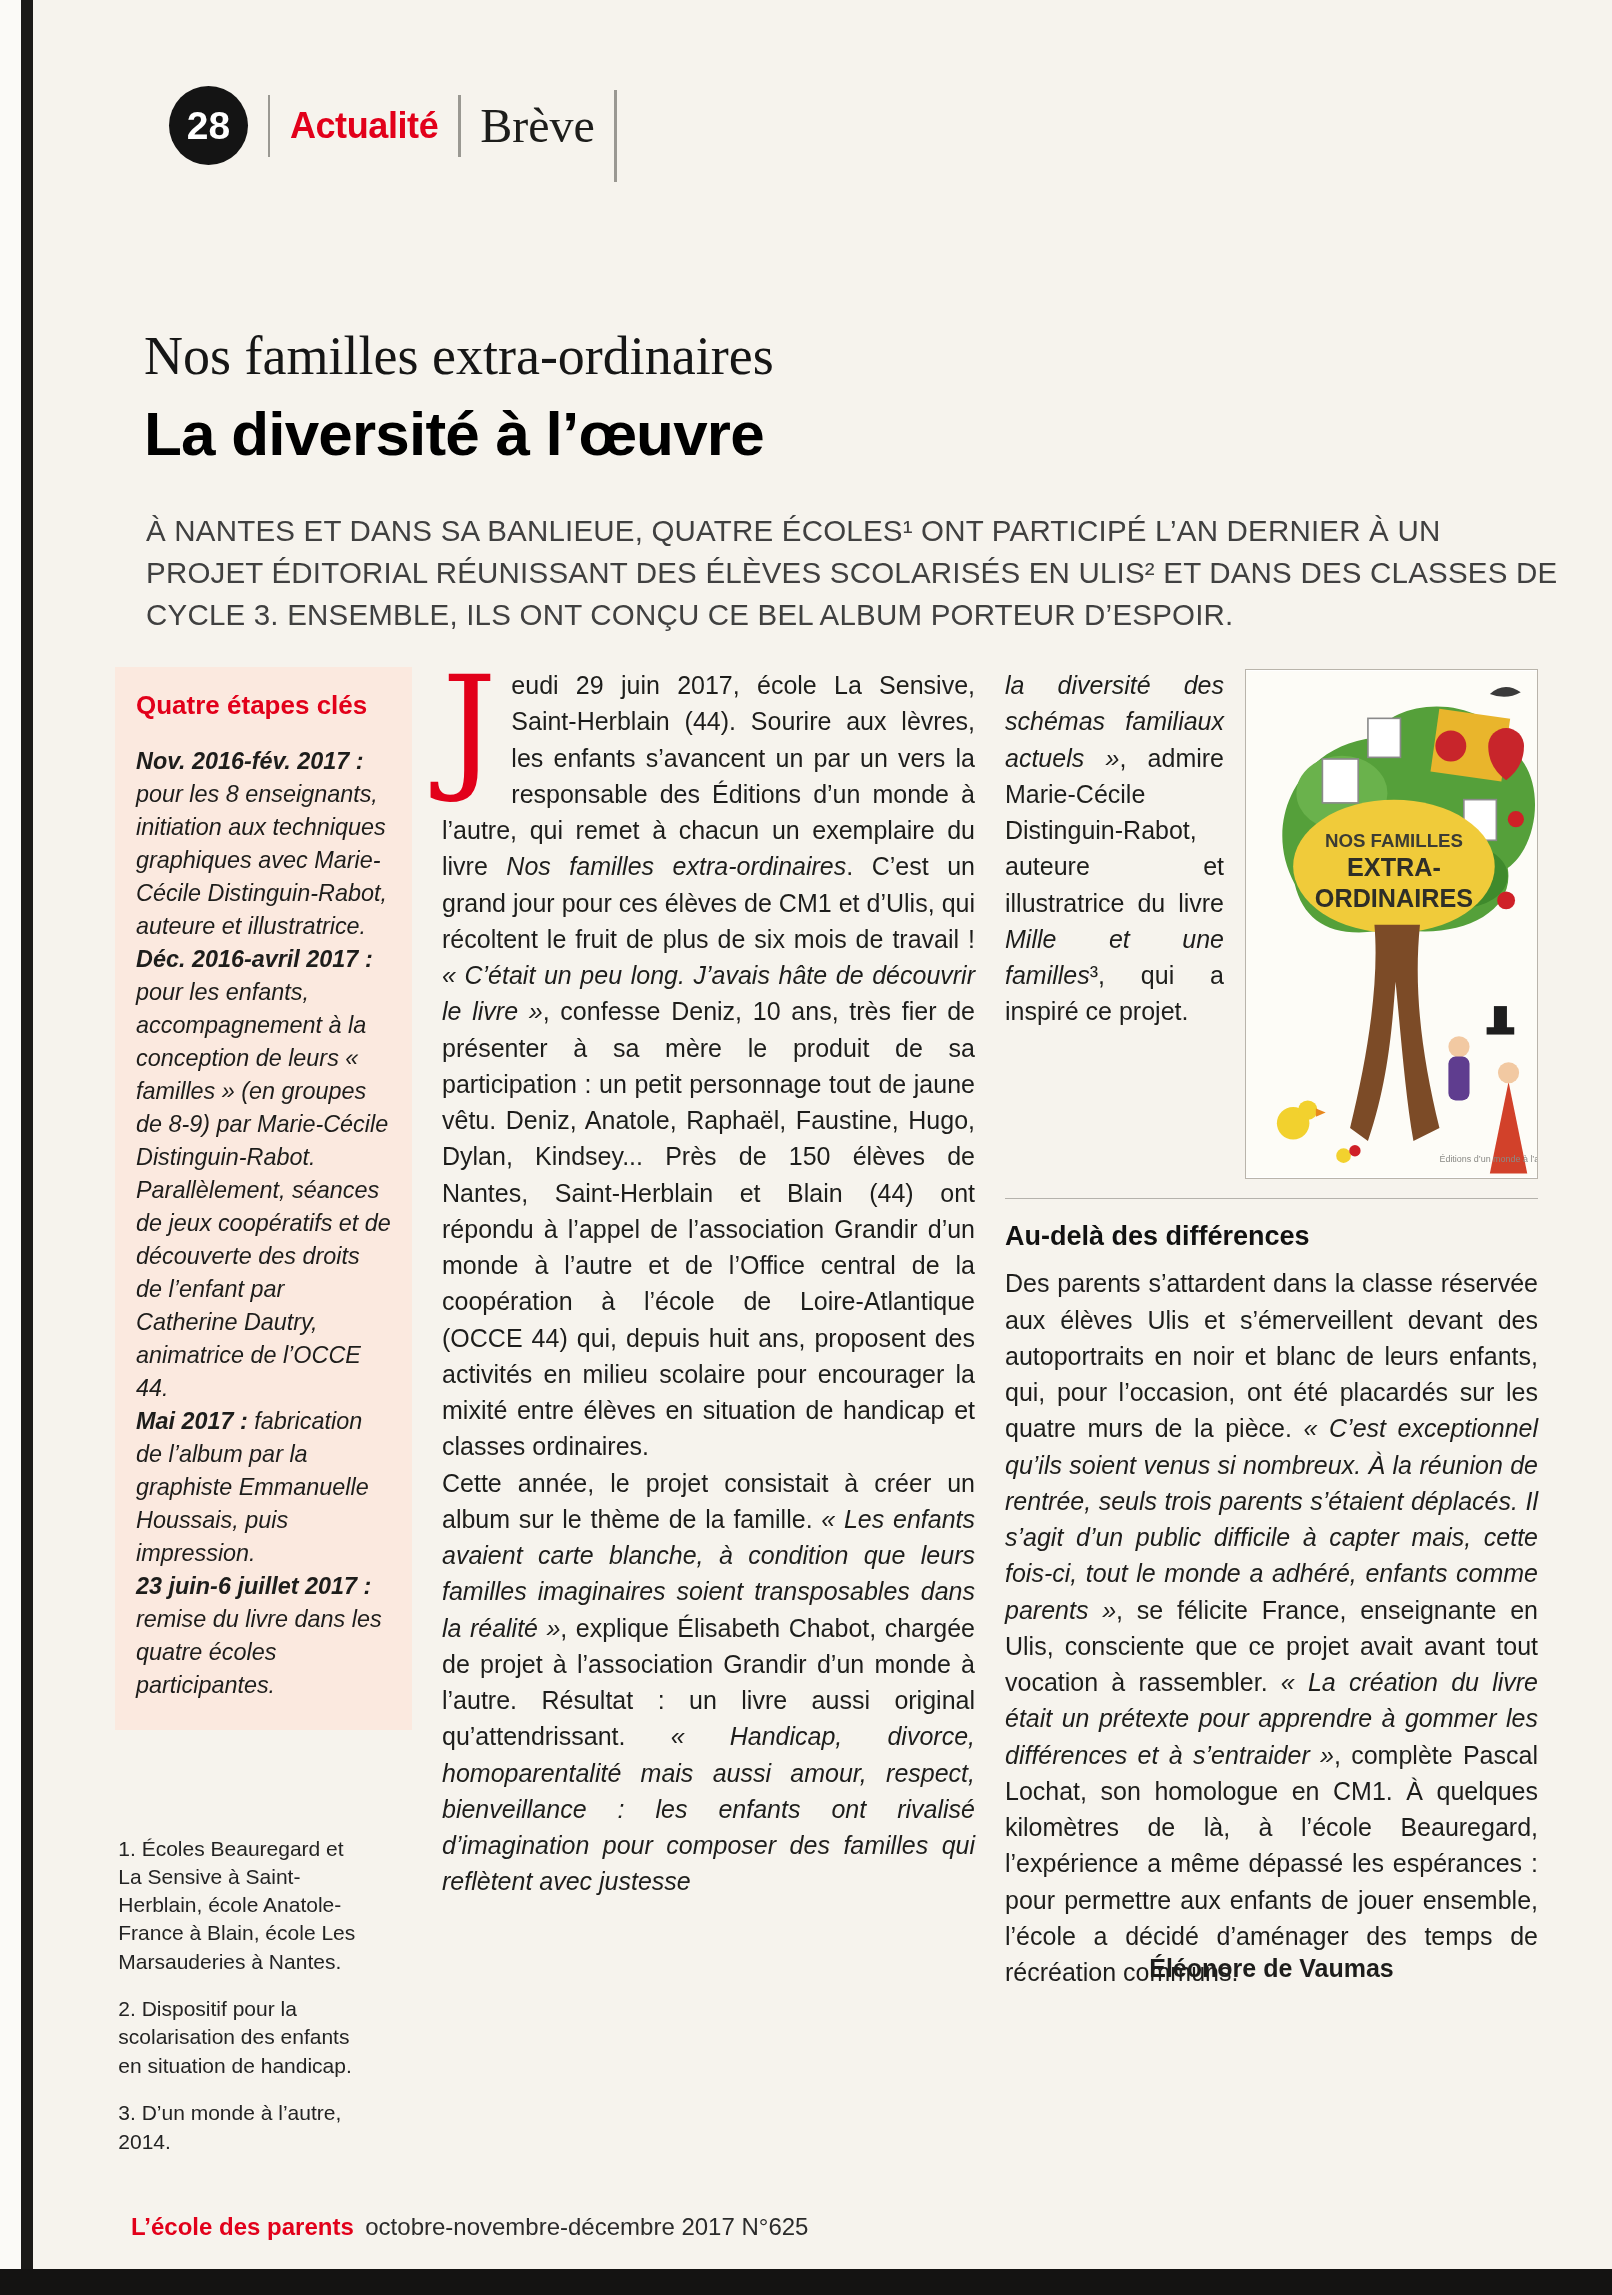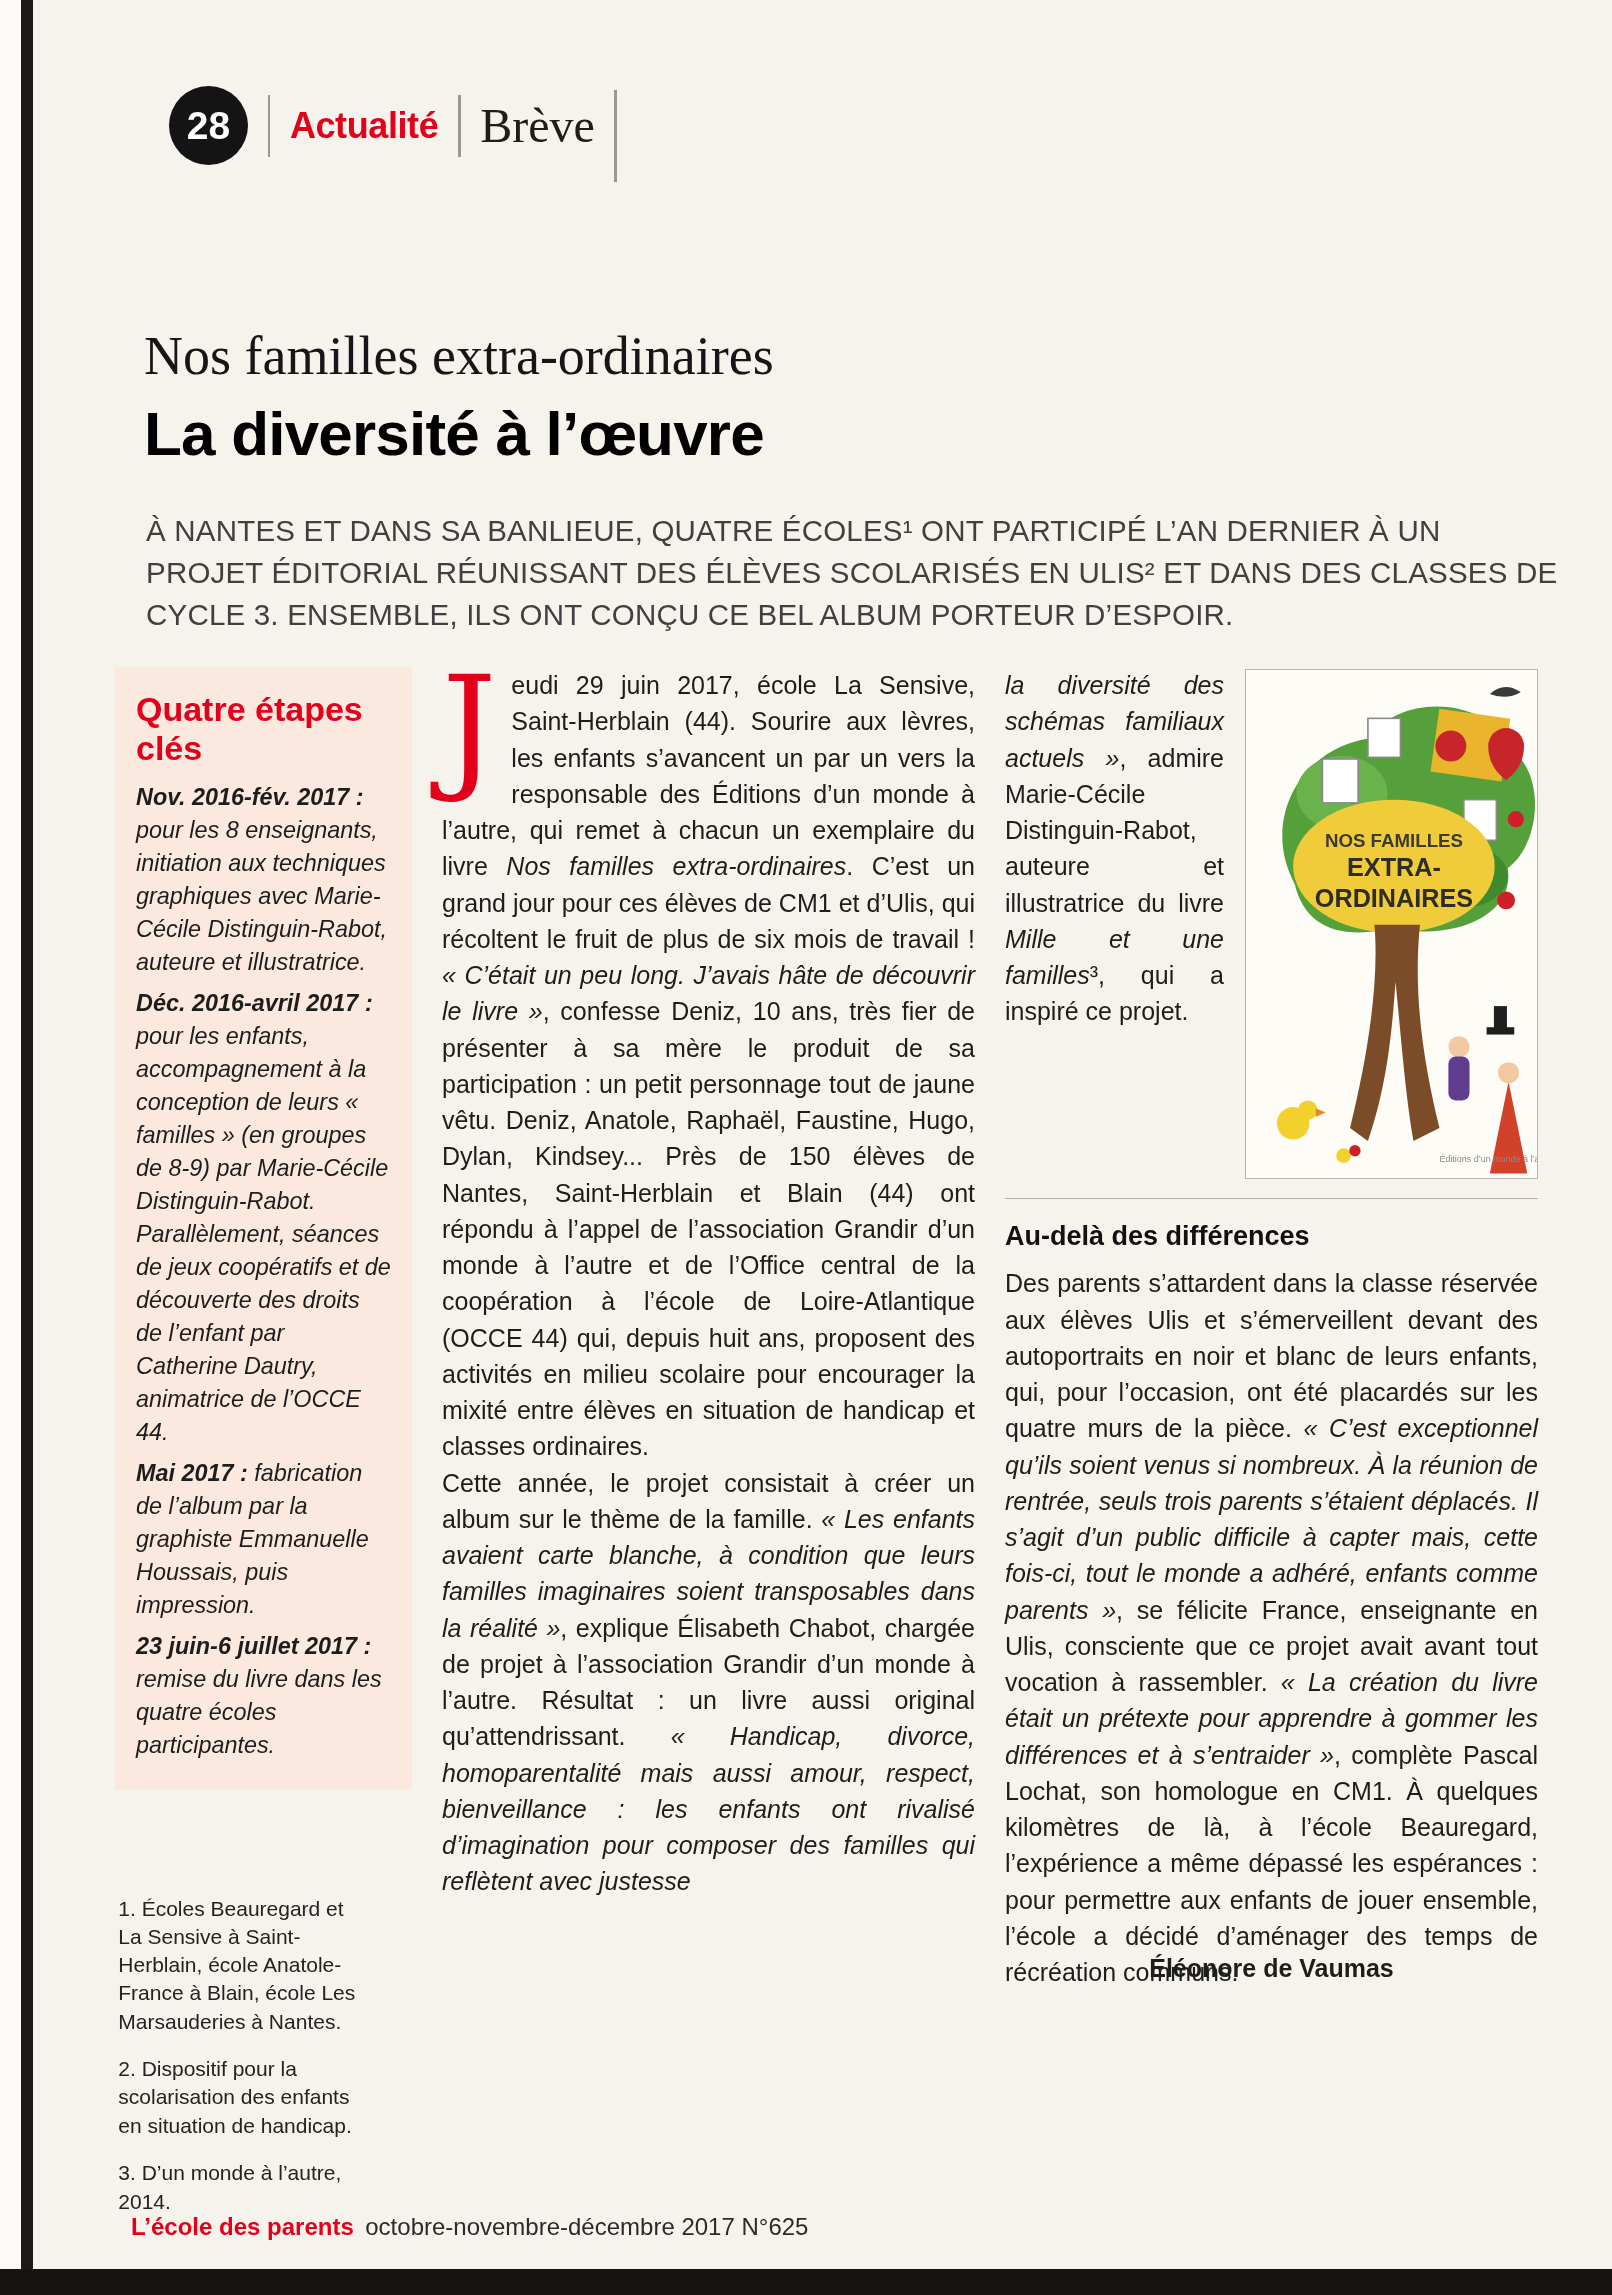--- a/index.html
+++ b/index.html
@@ -34,22 +34,22 @@
   
   .kicker { position:absolute; top:325px; left:144px; font-family:"Liberation Serif", serif; font-weight:400; font-size:54px; color:#161616; }
   .main-title { position:absolute; top:398px; left:144px; font-size:62px; font-weight:bold; color:#000; letter-spacing:-0.8px; }
   .standfirst { position:absolute; top:510px; left:146px; width:1418px; font-size:29.5px; line-height:1.42; color:#404040; letter-spacing:0.2px; }
 
   
   .content { position:absolute; top:667px; left:115px; width:1423px; display:grid; grid-template-columns:297px 533px 533px; column-gap:30px; }
 
   
   .sidebar-box { background:#fbe9df; padding:23px 21px 28px 21px; }
-  .sidebar-title { color:var(--red); font-weight:bold; font-size:34px; margin-bottom:13px; }
-  .sidebar-box p { font-style:italic; font-size:23.4px; line-height:1.41; color:#1d1d1b; hyphens:auto;margin-top:8px; -webkit-hyphens:auto; }
+  .sidebar-title { color:var(--red); font-weight:bold; font-size:26px; margin-bottom:24px; }
+  .sidebar-box p { font-style:italic; font-size:23.4px; line-height:1.41; color:#1d1d1b; hyphens:auto; -webkit-hyphens:auto; }
   .footnotes { margin-top:105px; width:252px; padding-left:3.3px; }
   .footnotes p { font-size:21px; line-height:1.34; margin-bottom:19.7px; color:#232323; }
 
   
   .body-text p { font-size:25px; line-height:1.45; text-align:justify; hyphens:auto; -webkit-hyphens:auto; }
   .dropcap {
     float:left; color:var(--red); font-family:"DejaVu Serif", serif;
     font-size:136px; line-height:0.78; padding:6.6px 14.8px 0 0;
   }
 

